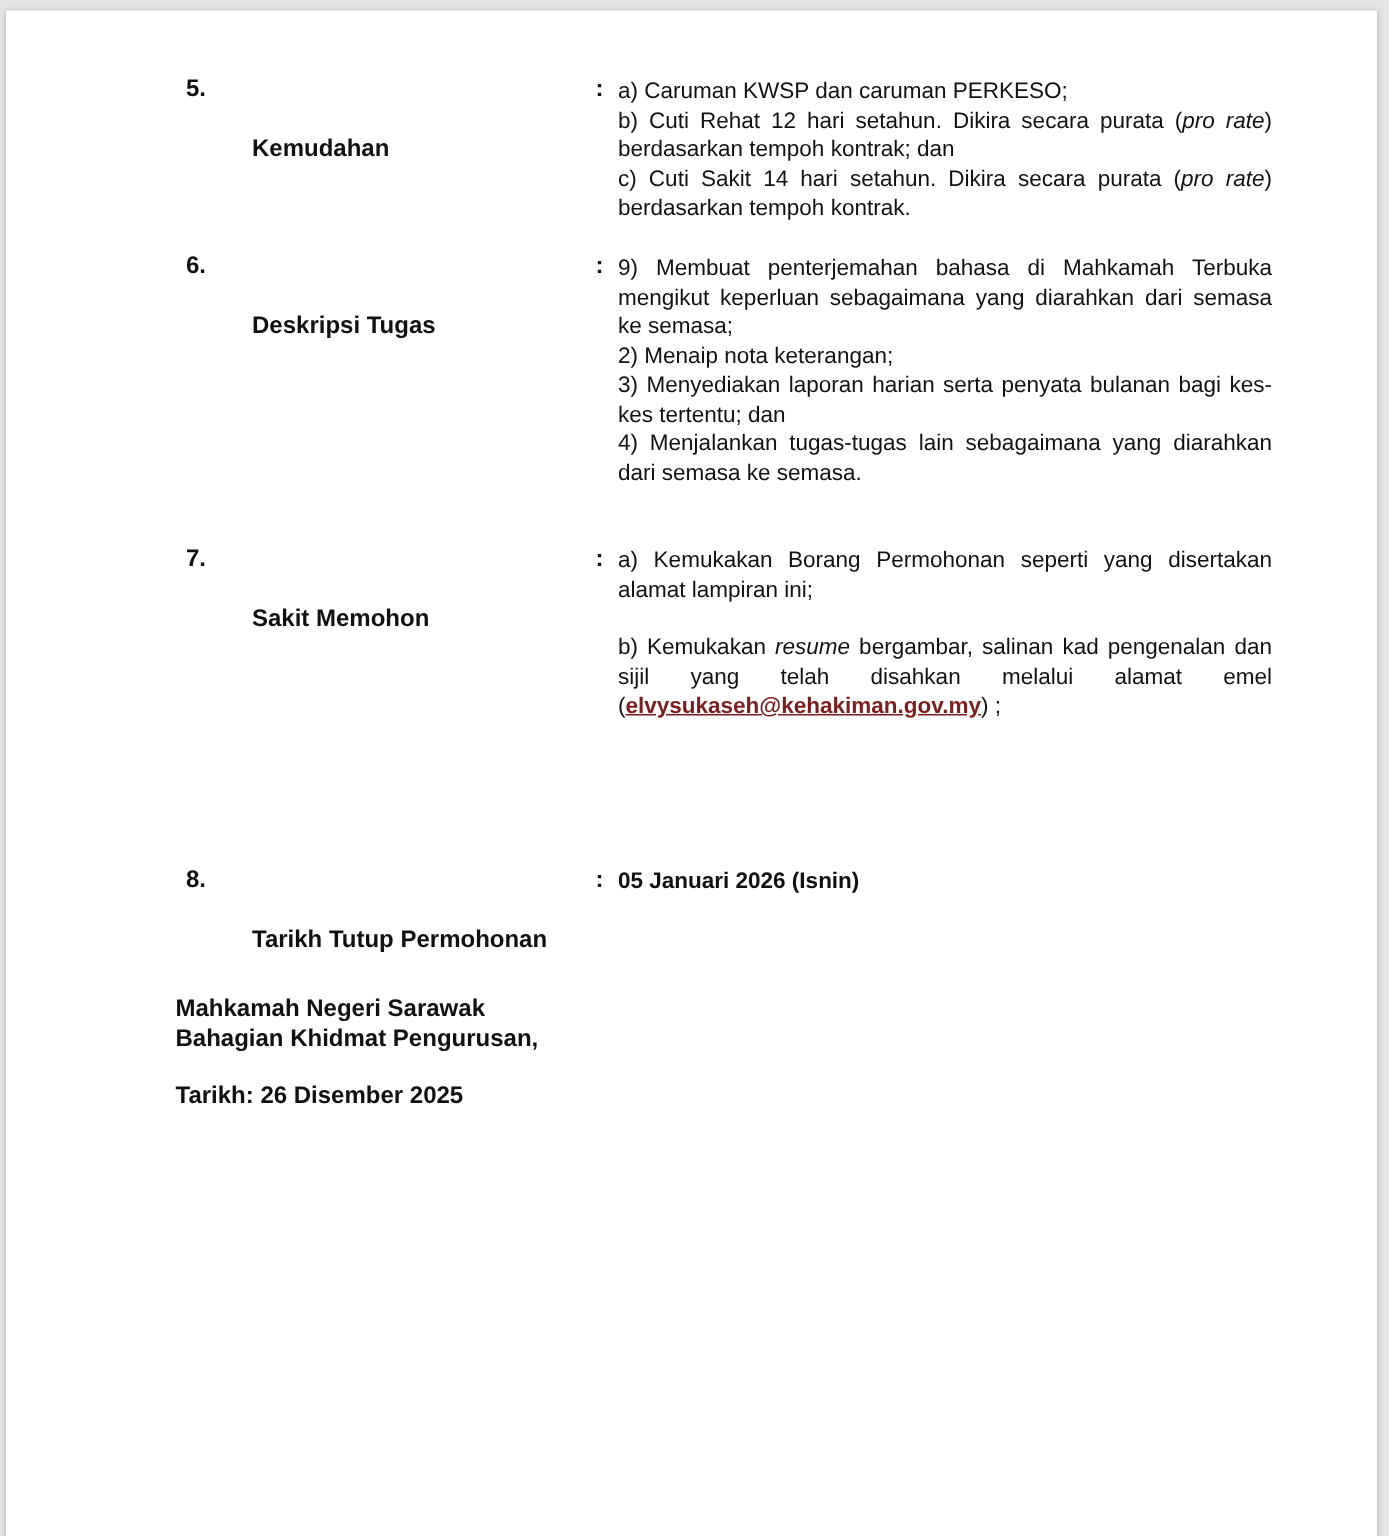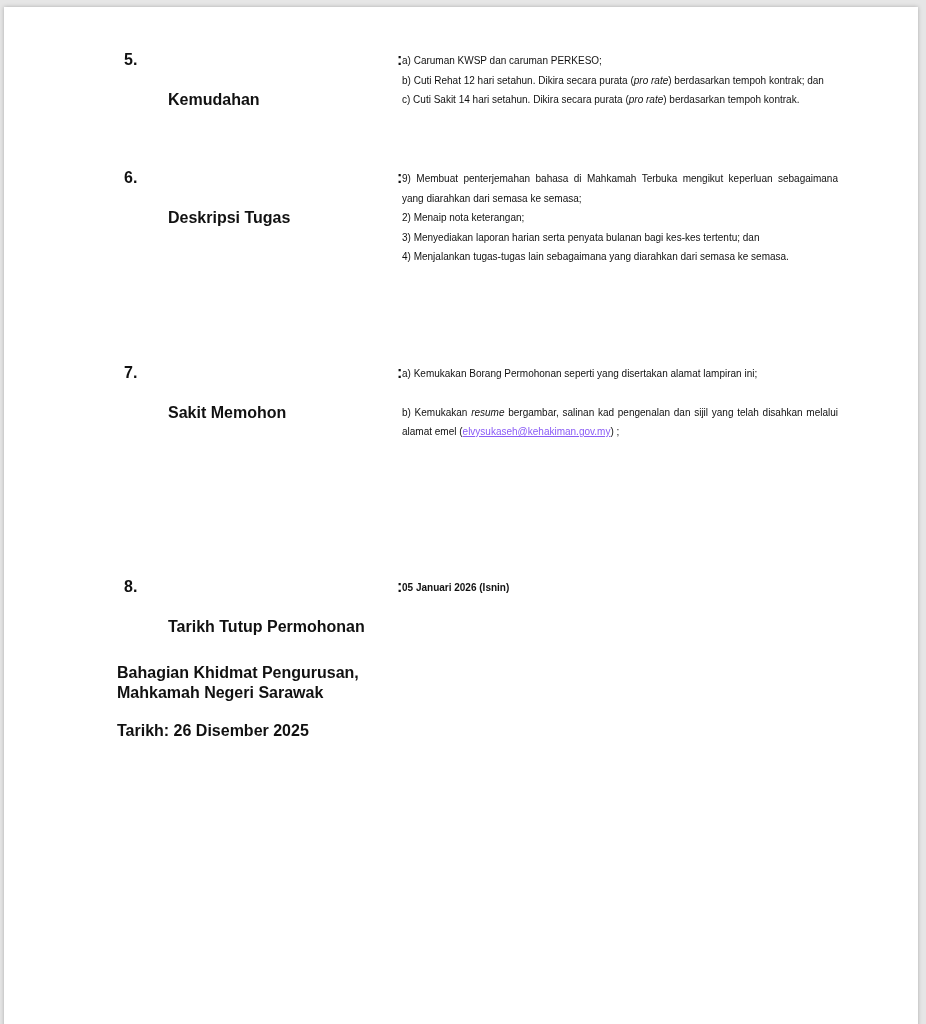--- a/index.html
+++ b/index.html
@@ -13,27 +13,27 @@
     position: absolute; left: 4px; top: 7px;
     width: 914px; height: 1030px;
     background: #ffffff;
     box-shadow: 0 0 4px rgba(0,0,0,0.25);
   }
   .row { position: absolute; left: 0; width: 100%; }
   .num { position: absolute; left: 120px; font-weight: bold; font-size: 16px; }
   .label { position: absolute; left: 164px; font-weight: bold; font-size: 16px; margin-top: 40px; }
   .colon { position: absolute; left: 393px; font-weight: bold; font-size: 16px; }
   .content {
-    position: absolute; left: 398px; width: 436px;
-    font-size: 10px; line-height: 19.5px; text-align: justify;
+    position: absolute; left: 408px; width: 436px;
+    font-size: 15px; line-height: 19.5px; text-align: justify;
   }
   .content p { margin: 0; }
   .content p.gap { margin-top: 19px; }
   .bold { font-weight: bold; }
-  .email { color: #8b5cf6; text-decoration: underline; font-weight: normal; }
+  .email { color: #7f1d1d; text-decoration: underline; font-weight: bold; }
   .footer { position: absolute; left: 113px; font-weight: bold; font-size: 16px; line-height: 20px; }
 </style>
 </head>
 <body>
 
 <div class="page">
 
   <div class="row" style="top:44px;">
     <span class="num">5.</span>
     <span class="label">Kemudahan</span>
@@ -68,18 +68,18 @@
   </div>
 
   <div class="row" style="top:571px;">
     <span class="num">8.</span>
     <span class="label">Tarikh Tutup Permohonan</span>
     <span class="colon">:</span>
     <div class="content bold">05 Januari 2026 (Isnin)</div>
   </div>
 
   <div class="footer" style="top:656px;">
+    <div>Mahkamah Negeri Sarawak</div>
     <div>Bahagian Khidmat Pengurusan,</div>
-    <div>Mahkamah Negeri Sarawak</div>
   </div>
   <div class="footer" style="top:714px;">Tarikh: 26 Disember  2025</div>
 
 </div>
 
 </body></html>

